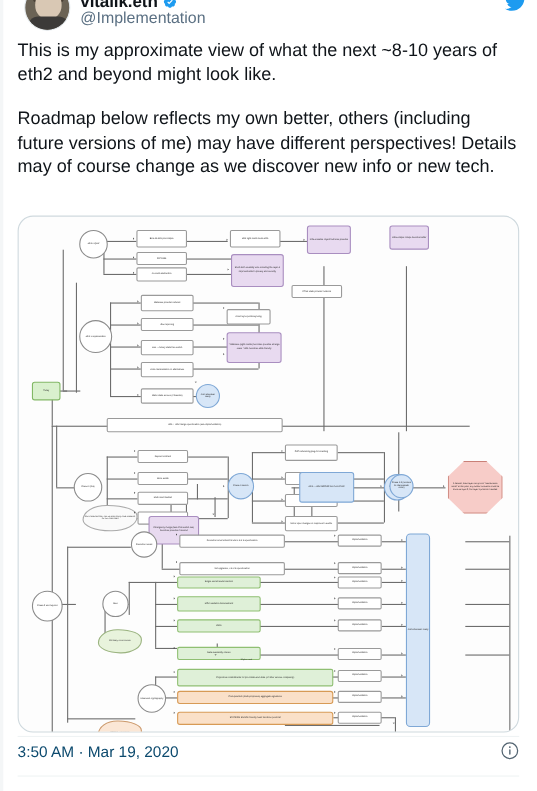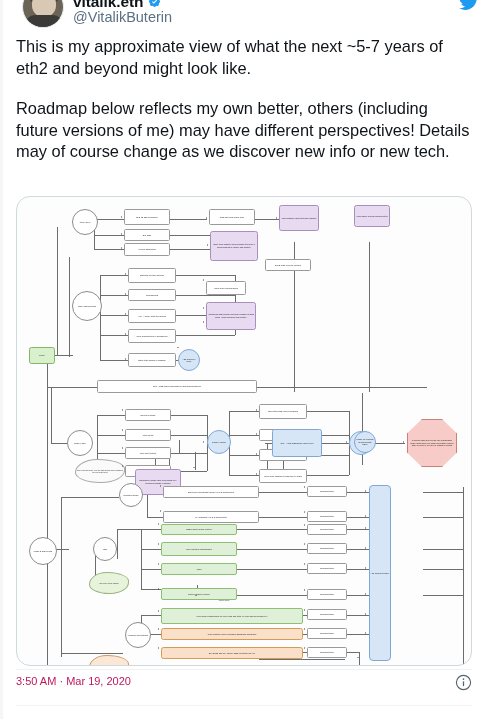--- a/index.html
+++ b/index.html
@@ -58,21 +58,21 @@
     border:1px solid #cfd9de; border-radius:14px; overflow:hidden;
     background:#fdfdfd;
   }
   .diagram{ position:absolute; left:0; top:0; width:456px; height:470px; }
 
   
   .footer{
     position:absolute; left:16px; top:670px; width:456px; height:30px;
   }
   .ftime{
-    position:absolute; left:0; top:5px; font-size:11px; color:#be185d;
+    position:absolute; left:0; top:5px; font-size:14px; color:#0c4a6e;
     white-space:nowrap;
   }
   .info-icon{ position:absolute; right:0; top:4px; width:17px; height:17px; }
   .rule-top{
     position:absolute; left:16px; top:669px; width:456px; height:1px;
     background:#eff3f4;
   }
   .rule-bot{
     position:absolute; left:16px; top:705px; width:456px; height:1px;
     background:#eff3f4;
@@ -140,28 +140,28 @@
     <div class="avatar">
       <div class="hair"></div>
       <div class="face"></div>
       <div class="body"></div>
     </div>
     <div class="dispname">vitalik.eth</div>
     <svg class="verified" viewBox="0 0 24 24">
       <path fill="#1d9bf0" d="M22.25 12c0-1.43-.88-2.67-2.19-3.34.46-1.39.2-2.9-.81-3.91s-2.52-1.27-3.91-.81C14.67 2.63 13.43 1.75 12 1.75s-2.67.88-3.34 2.19c-1.39-.46-2.9-.2-3.91.81s-1.27 2.52-.81 3.91C2.63 9.33 1.75 10.57 1.75 12s.88 2.67 2.19 3.34c-.46 1.39-.2 2.9.81 3.91s2.52 1.27 3.91.81c.67 1.31 1.91 2.19 3.34 2.19s2.67-.88 3.34-2.19c1.39.46 2.9.2 3.91-.81s1.27-2.52.81-3.91c1.31-.67 2.19-1.91 2.19-3.34z"></path>
       <path fill="#fff" d="M10.68 16.28l-3.2-3.2 1.42-1.42 1.78 1.78 4.6-4.6 1.42 1.42-6.02 6.02z"></path>
     </svg>
-    <div class="handle">@VitalikButerin</div>
+    <div class="handle">@Implementation</div>
     <svg class="birdlogo" viewBox="0 0 24 24">
       <path fill="#1d9bf0" d="M23.64 4.57c-.87.39-1.8.65-2.78.76 1-.6 1.77-1.55 2.13-2.68-.94.55-1.98.95-3.08 1.17-.88-.95-2.14-1.54-3.53-1.54-2.67 0-4.84 2.17-4.84 4.84 0 .38.04.75.13 1.1-4.02-.2-7.58-2.13-9.97-5.06-.42.72-.66 1.55-.66 2.44 0 1.68.85 3.16 2.15 4.03-.79-.03-1.54-.24-2.19-.6v.06c0 2.35 1.67 4.31 3.88 4.75-.4.11-.83.17-1.27.17-.31 0-.62-.03-.91-.09.62 1.92 2.4 3.32 4.52 3.36-1.66 1.3-3.74 2.07-6.01 2.07-.39 0-.78-.02-1.16-.07 2.15 1.38 4.7 2.18 7.44 2.18 8.93 0 13.81-7.4 13.81-13.81l-.02-.63c.95-.68 1.77-1.54 2.42-2.52z"></path>
     </svg>
   </div>
 
   <div class="body-text">
-    <p>This is my approximate view of what the next ~5-7 years of eth2 and beyond might look like.</p>
+    <p>This is my approximate view of what the next ~8-10 years of eth2 and beyond might look like.</p>
     <p>Roadmap below reflects my own better, others (including future versions of me) may have different perspectives! Details may of course change as we discover new info or new tech.</p>
   </div>
 
   <div class="card">
     <div class="diagram">
 
       <div class="ln lnv" style="left:40px;  top:30px;  height:128px;"></div>
       <div class="ln lnh" style="left:40px;  top:158px; width:16px;"></div>
       <div class="ln lnv" style="left:52px;  top:60px;  height:100px;"></div>
       <div class="ln lnh" style="left:14px;  top:158px; width:30px;"></div>

